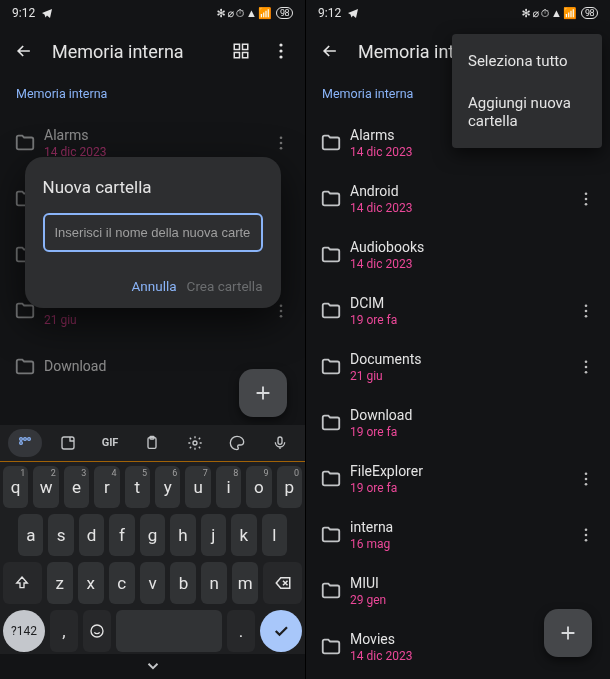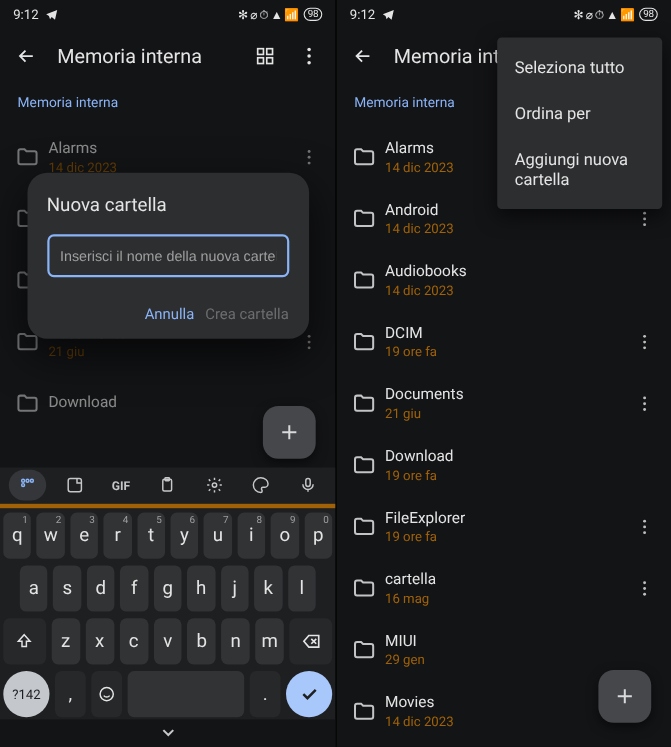--- a/index.html
+++ b/index.html
@@ -50,21 +50,21 @@
     padding: 12px 14px;
     gap: 8px;
     height: 56px;
   }
   .folder-icon {
     width: 22px; height: 22px;
     color: #c2c4c6;
   }
   .file-info { flex: 1; display: flex; flex-direction: column; gap: 2px; }
   .file-name { font-size: 14px; color: #e4e4e4; }
-  .file-date { font-size: 12px; color: #a16207; }
+  .file-date { font-size: 12px; color: #ec4899; }
   .file-menu { width: 20px; display:flex; align-items:center; justify-content:center; color:#bfbfbf; cursor:pointer;}
   .fab {
     position: absolute;
     right: 18px;
     bottom: 22px;
     width: 48px; height: 48px;
     border-radius: 14px;
     background: #45474a;
     display: flex;
     align-items: center;
@@ -134,21 +134,21 @@
     display: flex;
     flex-direction: column;
     z-index: 30;
   }
   .kb-toolbar {
     height: 38px;
     display: flex;
     align-items: center;
     justify-content: space-around;
     padding: 0 4px;
-    border-bottom: 4px solid #a16207;
+    border-bottom: 1px solid #a16207;
   }
   .kb-tool {
     width: 34px; height: 28px;
     display:flex; align-items:center; justify-content:center;
     color:#c5c7c9; cursor:pointer;
     font-size: 14px; font-weight:bold;
   }
   .kb-tool.active { background:#34363a; border-radius:14px; color:#8ab4f8;}
   .kb-rows { flex:1; display:flex; flex-direction:column; padding: 4px 3px 2px; gap:6px;}
   .kb-row { display:flex; gap:5px; justify-content:center; }
@@ -526,21 +526,21 @@
             <circle cx="2" cy="8" r="1.5"></circle>
             <circle cx="2" cy="14" r="1.5"></circle>
           </svg>
         </span>
       </div>
       <div class="file-item">
         <svg class="folder-icon" viewBox="0 0 24 24" fill="none" stroke="#c2c4c6" stroke-width="2">
           <path d="M3 6a2 2 0 0 1 2-2h4l2 2h8a2 2 0 0 1 2 2v9a2 2 0 0 1-2 2H5a2 2 0 0 1-2-2z"></path>
         </svg>
         <div class="file-info">
-          <span class="file-name">cartella</span>
+          <span class="file-name">interna</span>
           <span class="file-date">16 mag</span>
         </div>
         <span class="file-menu">
           <svg width="4" height="14" viewBox="0 0 4 16" fill="#bfbfbf">
             <circle cx="2" cy="2" r="1.5"></circle>
             <circle cx="2" cy="8" r="1.5"></circle>
             <circle cx="2" cy="14" r="1.5"></circle>
           </svg>
         </span>
       </div>
@@ -561,21 +561,20 @@
         <div class="file-info">
           <span class="file-name">Movies</span>
           <span class="file-date">14 dic 2023</span>
         </div>
         <span style="width:20px"></span>
       </div>
     </div>
 
   <div class="menu-popup">
     <div class="menu-item">Seleziona tutto</div>
-    <div class="menu-item">Ordina per</div>
     <div class="menu-item">Aggiungi nuova cartella</div>
   </div>
 
   <div class="fab">
     <svg width="22" height="22" viewBox="0 0 24 24" fill="none" stroke="#d8dadc" stroke-width="2">
         <path d="M12 5v14M5 12h14"></path>
       </svg>
   </div>
 </div>
 

